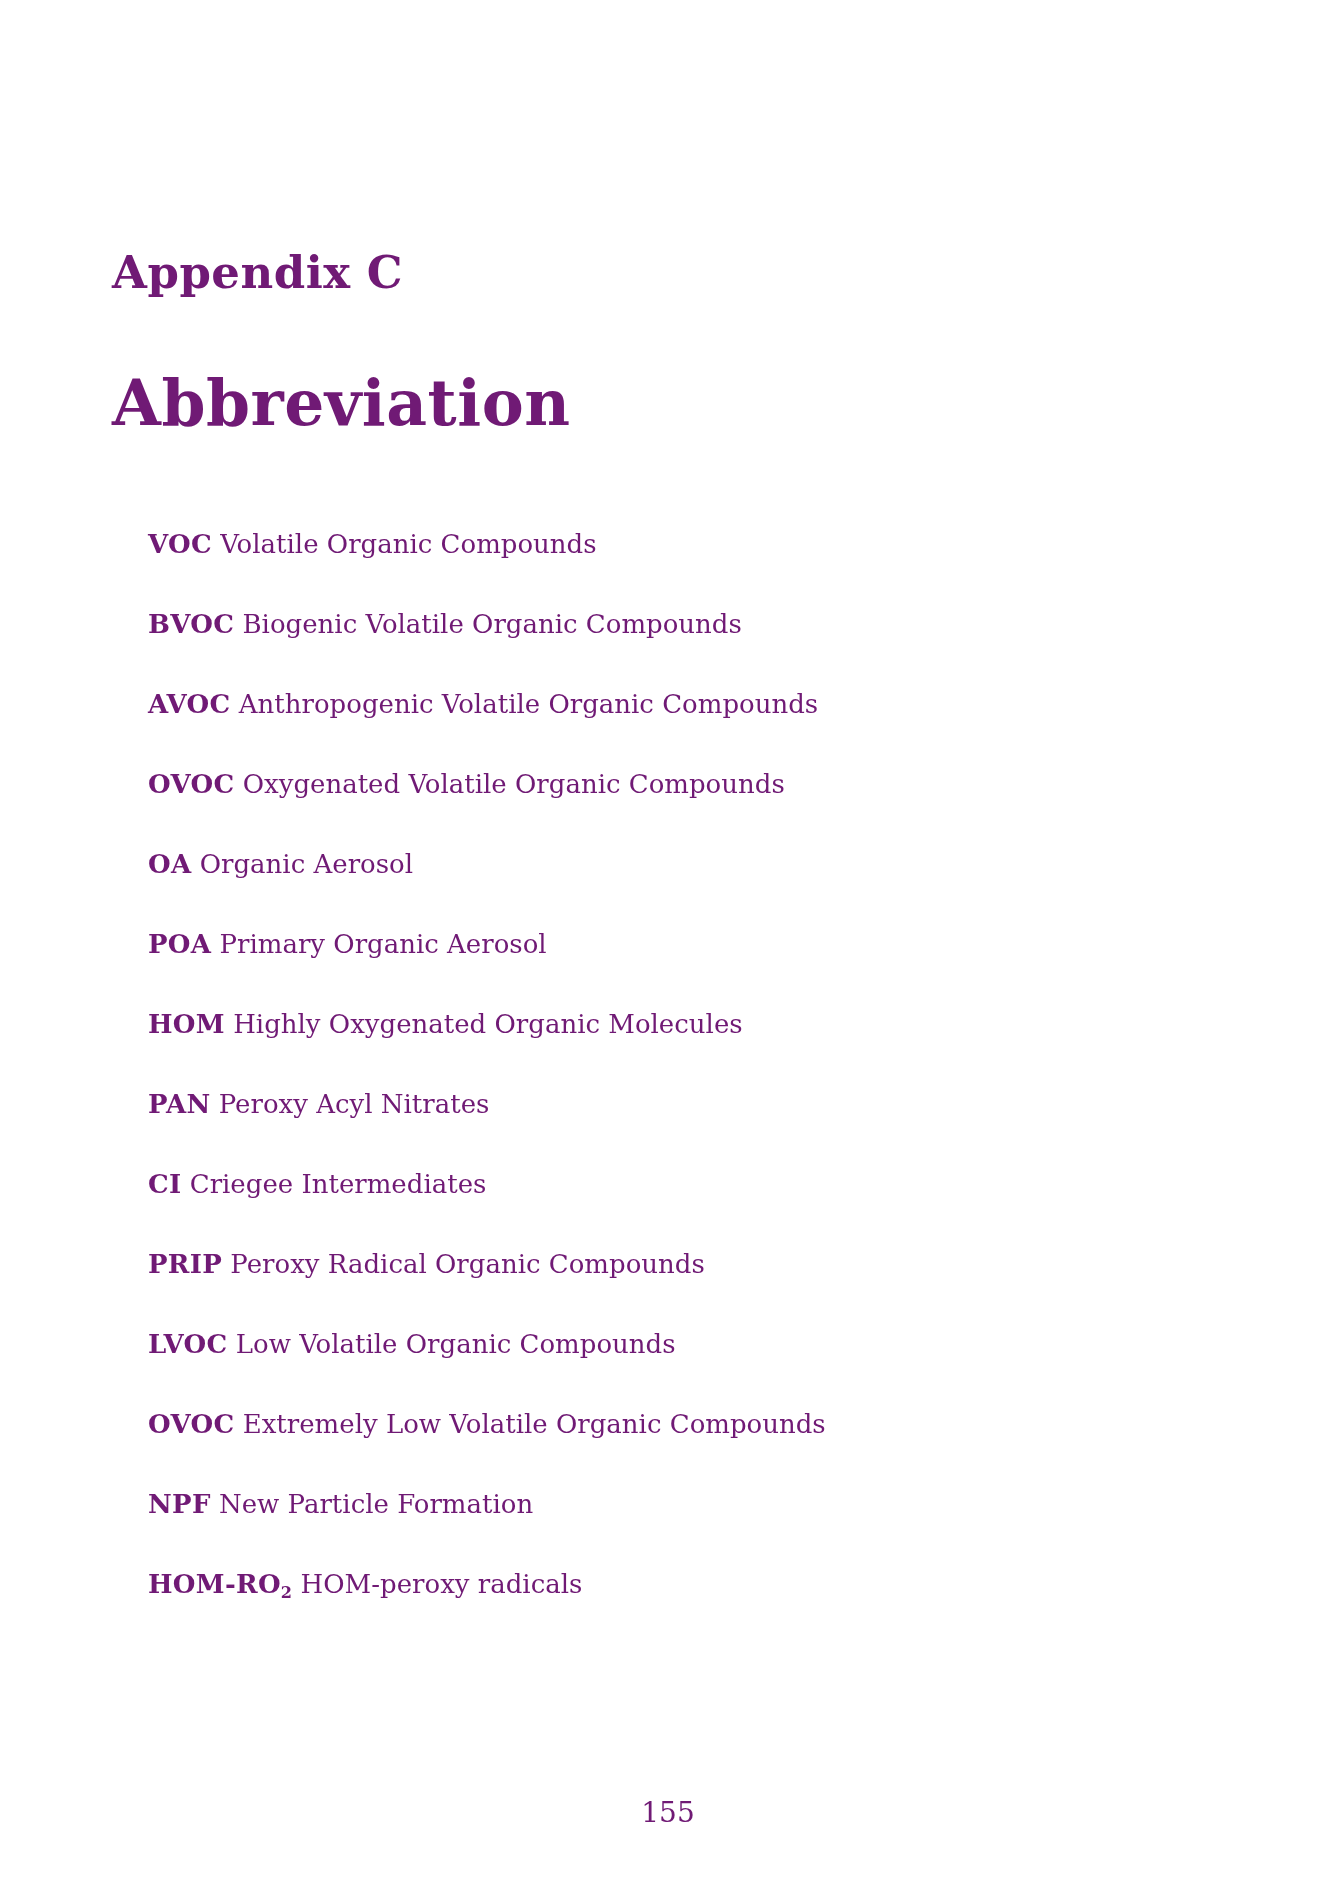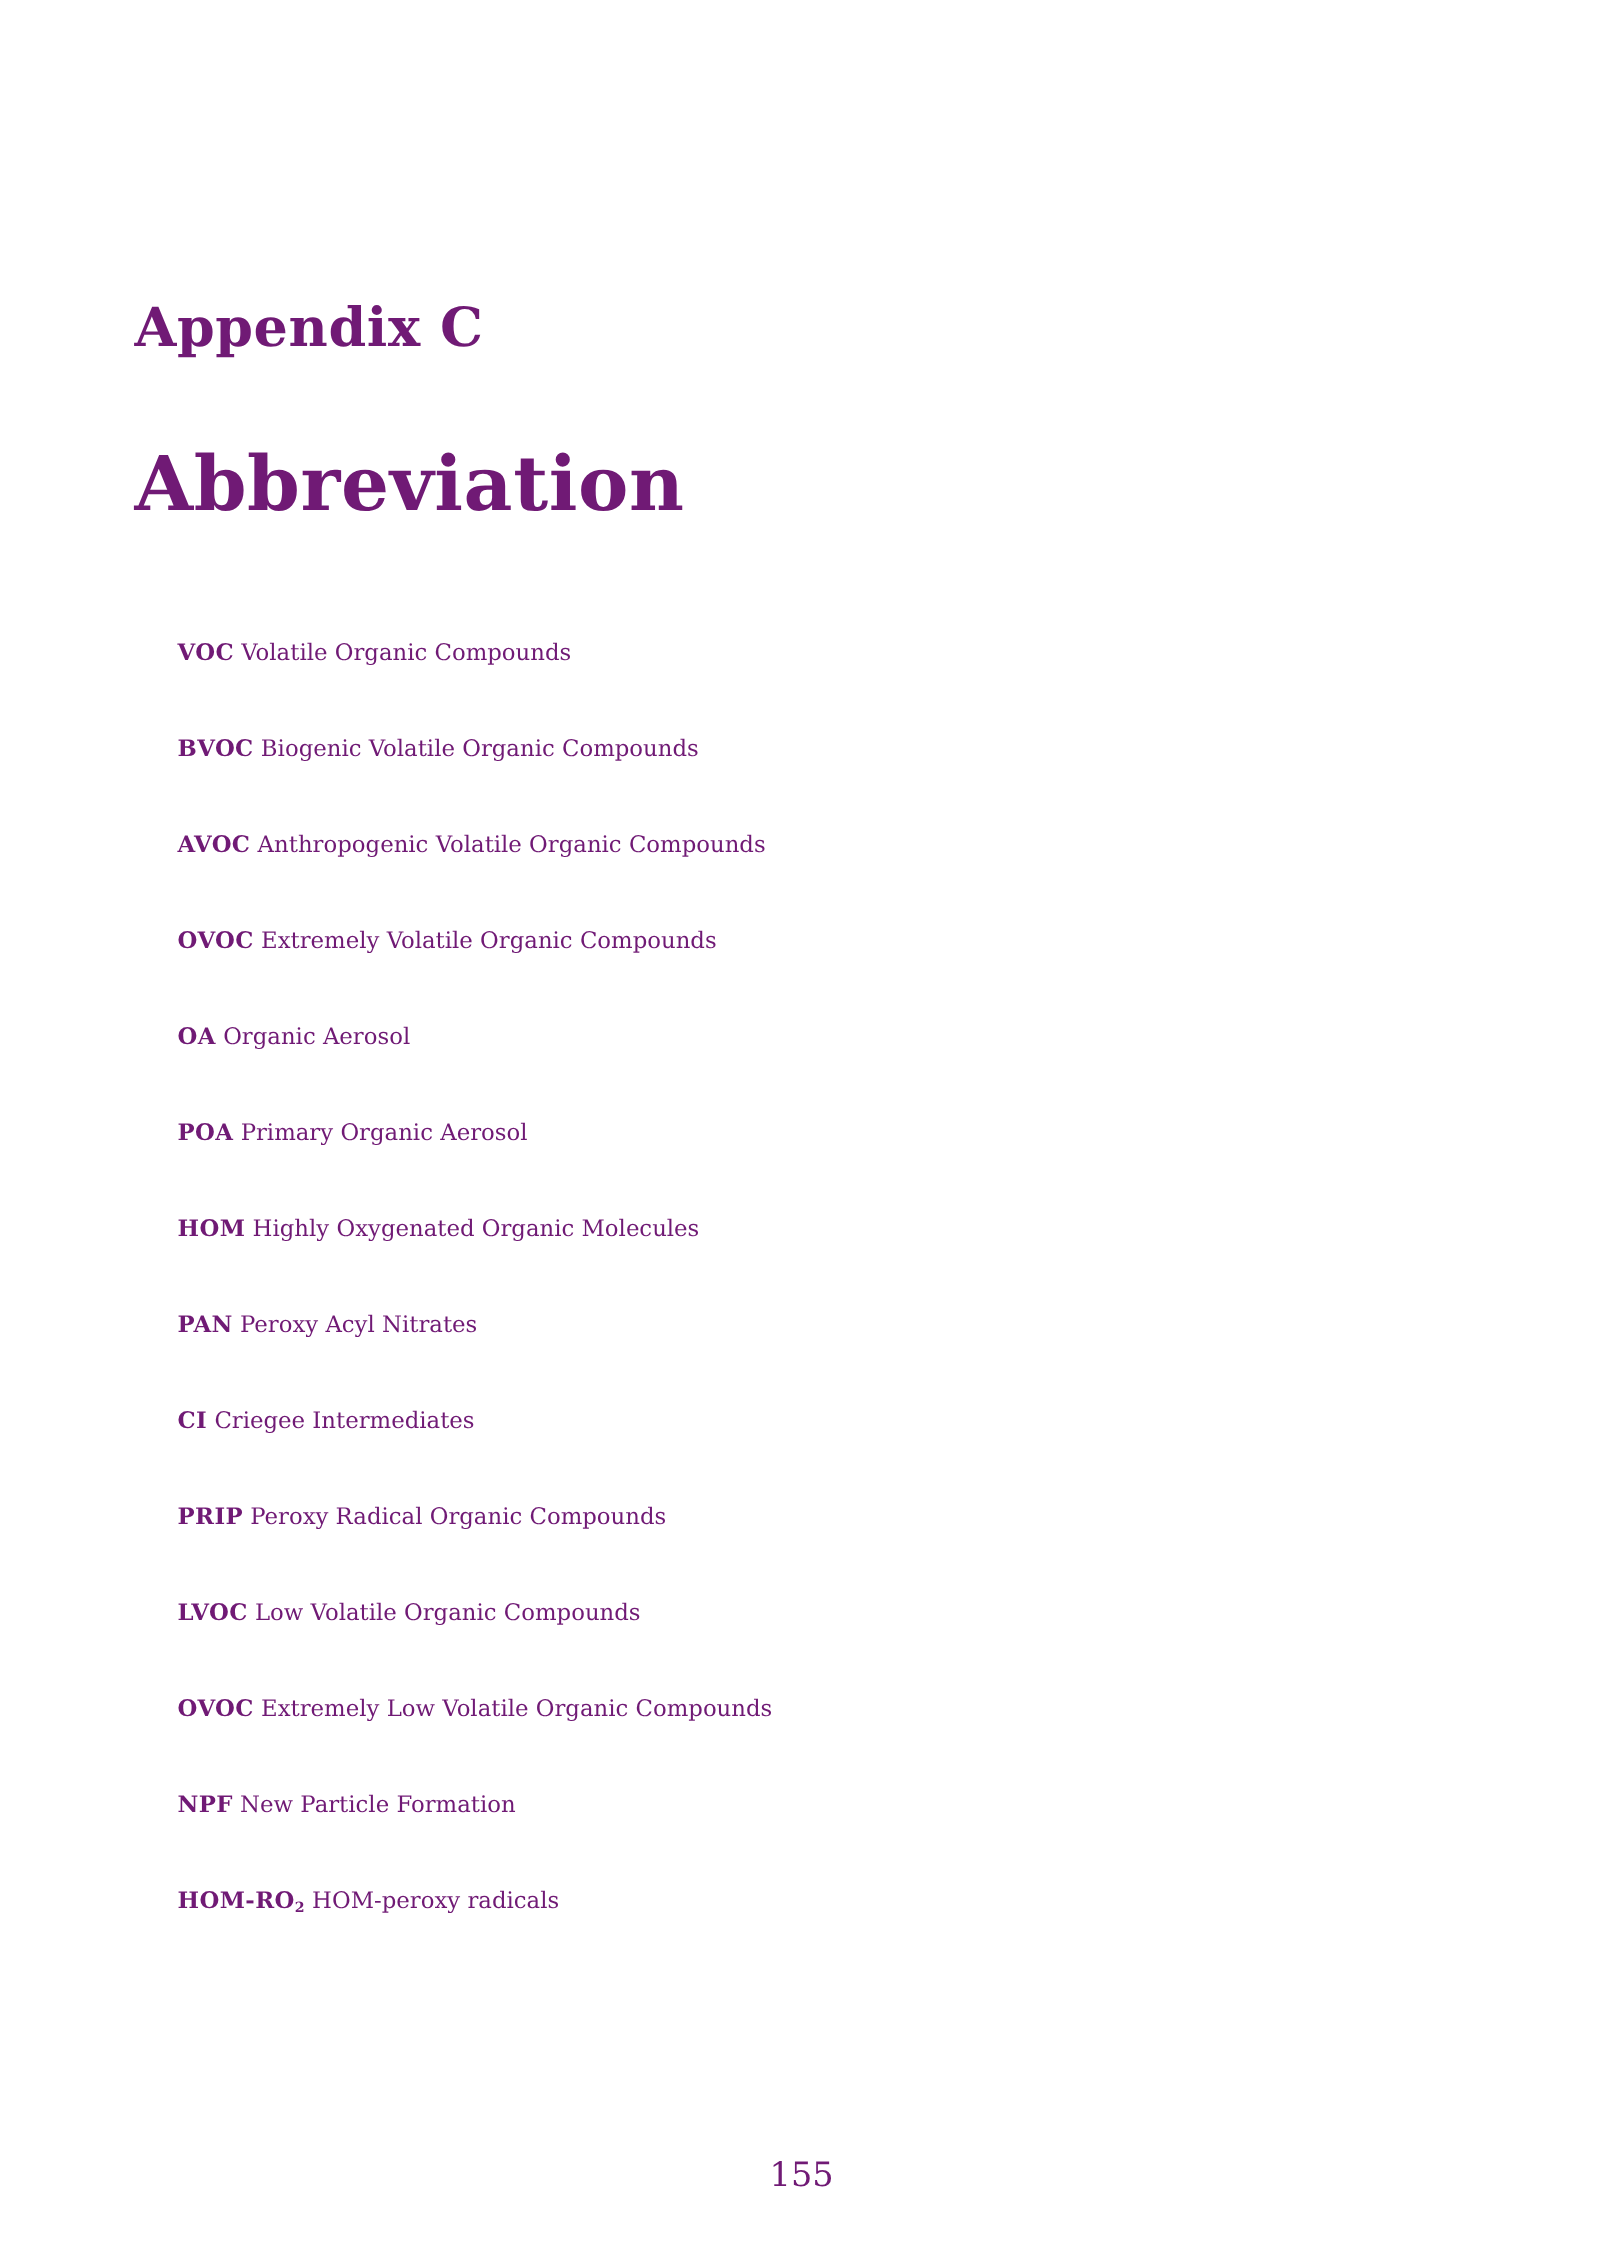--- a/index.html
+++ b/index.html
@@ -40,21 +40,21 @@
   .abbr-list {
     position: absolute;
     left: 148px;
     top: 504px;
     right: 90px;
   }
   .abbr-item {
     margin: 0;
     height: 80px;
     line-height: 80px;
-    font-size: 19px;
+    font-size: 26px;
     white-space: nowrap;
   }
   .abbr-item .abbr-term {
     font-weight: bold;
     letter-spacing: 0.3px;
   }
   .abbr-item sub {
     font-size: 62%;
     font-weight: bold;
     line-height: 0;
@@ -78,21 +78,21 @@
 <div class="page">
 
   <h2 class="appendix-header">Appendix C</h2>
 
   <h1 class="chapter-title">Abbreviation</h1>
 
   <div class="abbr-list">
       <p class="abbr-item"><strong class="abbr-term">VOC</strong><span> Volatile Organic Compounds</span></p>
       <p class="abbr-item"><strong class="abbr-term">BVOC</strong><span> Biogenic Volatile Organic Compounds</span></p>
       <p class="abbr-item"><strong class="abbr-term">AVOC</strong><span> Anthropogenic Volatile Organic Compounds</span></p>
-      <p class="abbr-item"><strong class="abbr-term">OVOC</strong><span> Extremely Volatile Organic Compounds</span></p>
+      <p class="abbr-item"><strong class="abbr-term">OVOC</strong><span> Oxygenated Volatile Organic Compounds</span></p>
       <p class="abbr-item"><strong class="abbr-term">OA</strong><span> Organic Aerosol</span></p>
       <p class="abbr-item"><strong class="abbr-term">POA</strong><span> Primary Organic Aerosol</span></p>
       <p class="abbr-item"><strong class="abbr-term">HOM</strong><span> Highly Oxygenated Organic Molecules</span></p>
       <p class="abbr-item"><strong class="abbr-term">PAN</strong><span> Peroxy Acyl Nitrates</span></p>
       <p class="abbr-item"><strong class="abbr-term">CI</strong><span> Criegee Intermediates</span></p>
       <p class="abbr-item"><strong class="abbr-term">PRIP</strong><span> Peroxy Radical Organic Compounds</span></p>
       <p class="abbr-item"><strong class="abbr-term">LVOC</strong><span> Low Volatile Organic Compounds</span></p>
       <p class="abbr-item"><strong class="abbr-term">OVOC</strong><span> Extremely Low Volatile Organic Compounds</span></p>
       <p class="abbr-item"><strong class="abbr-term">NPF</strong><span> New Particle Formation</span></p>
       <p class="abbr-item"><strong class="abbr-term">HOM-RO<sub>2</sub></strong><span> HOM-peroxy radicals</span></p>

